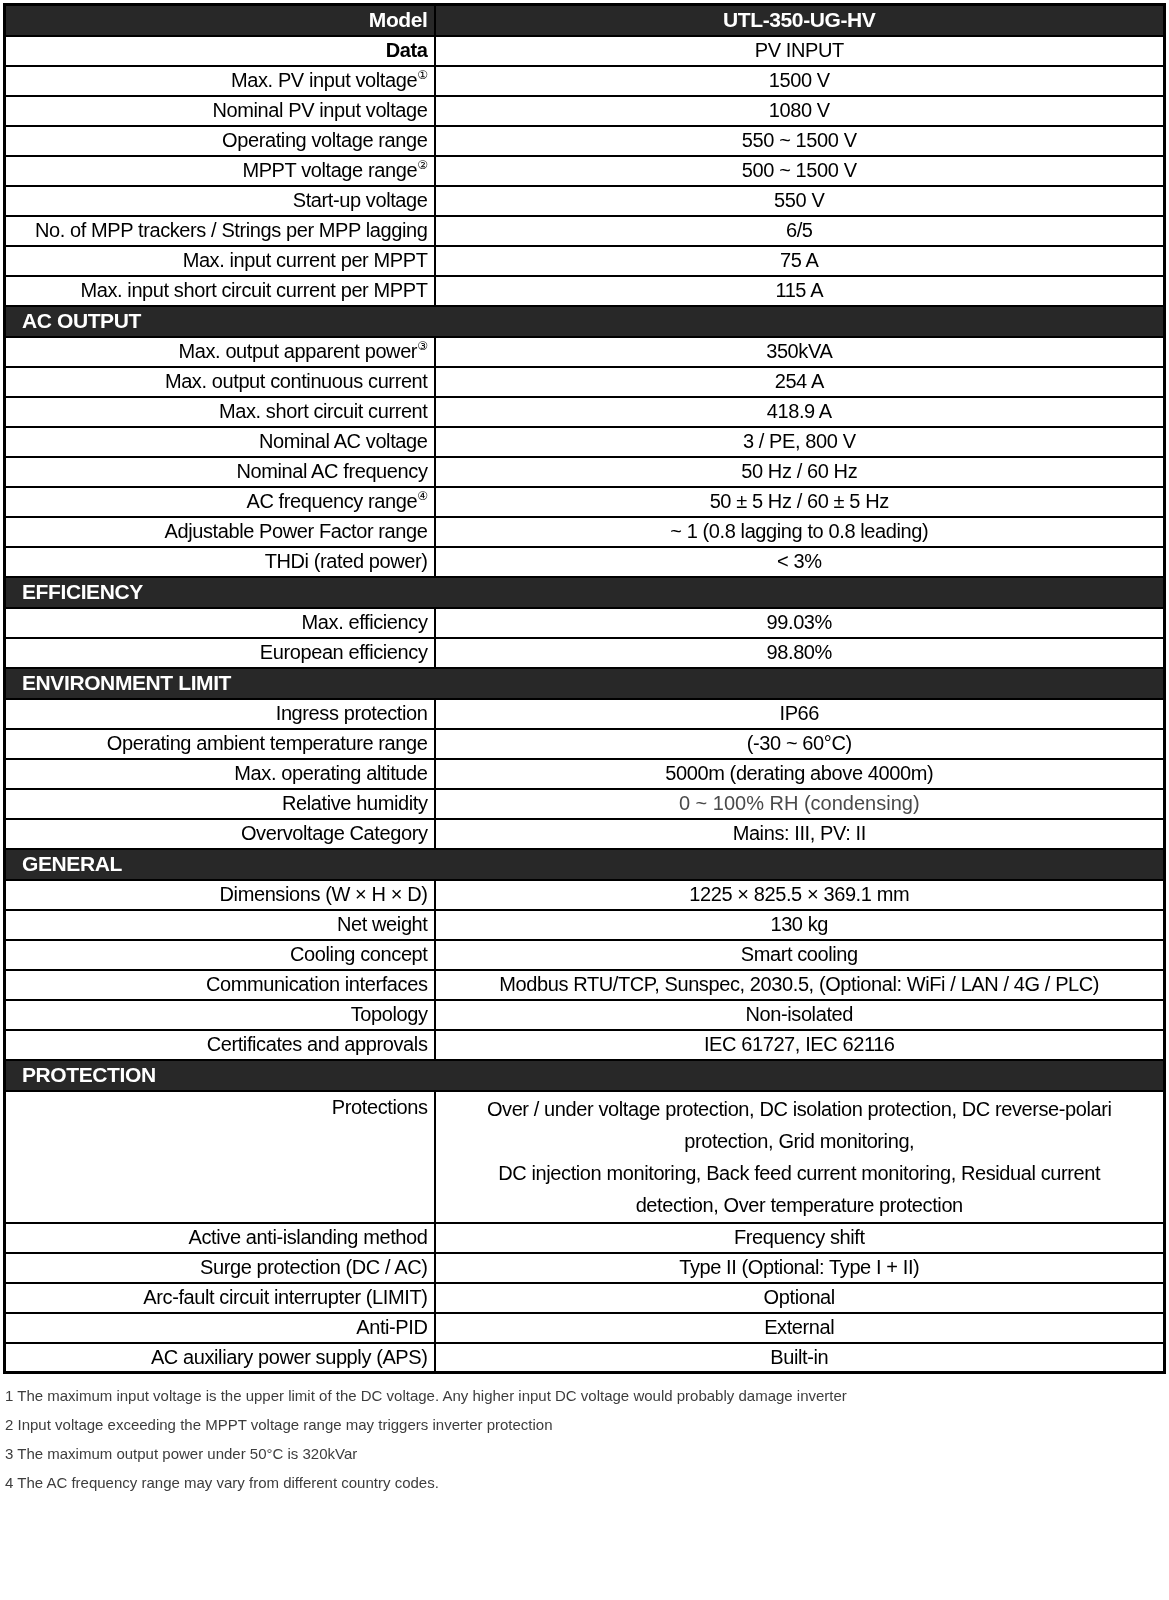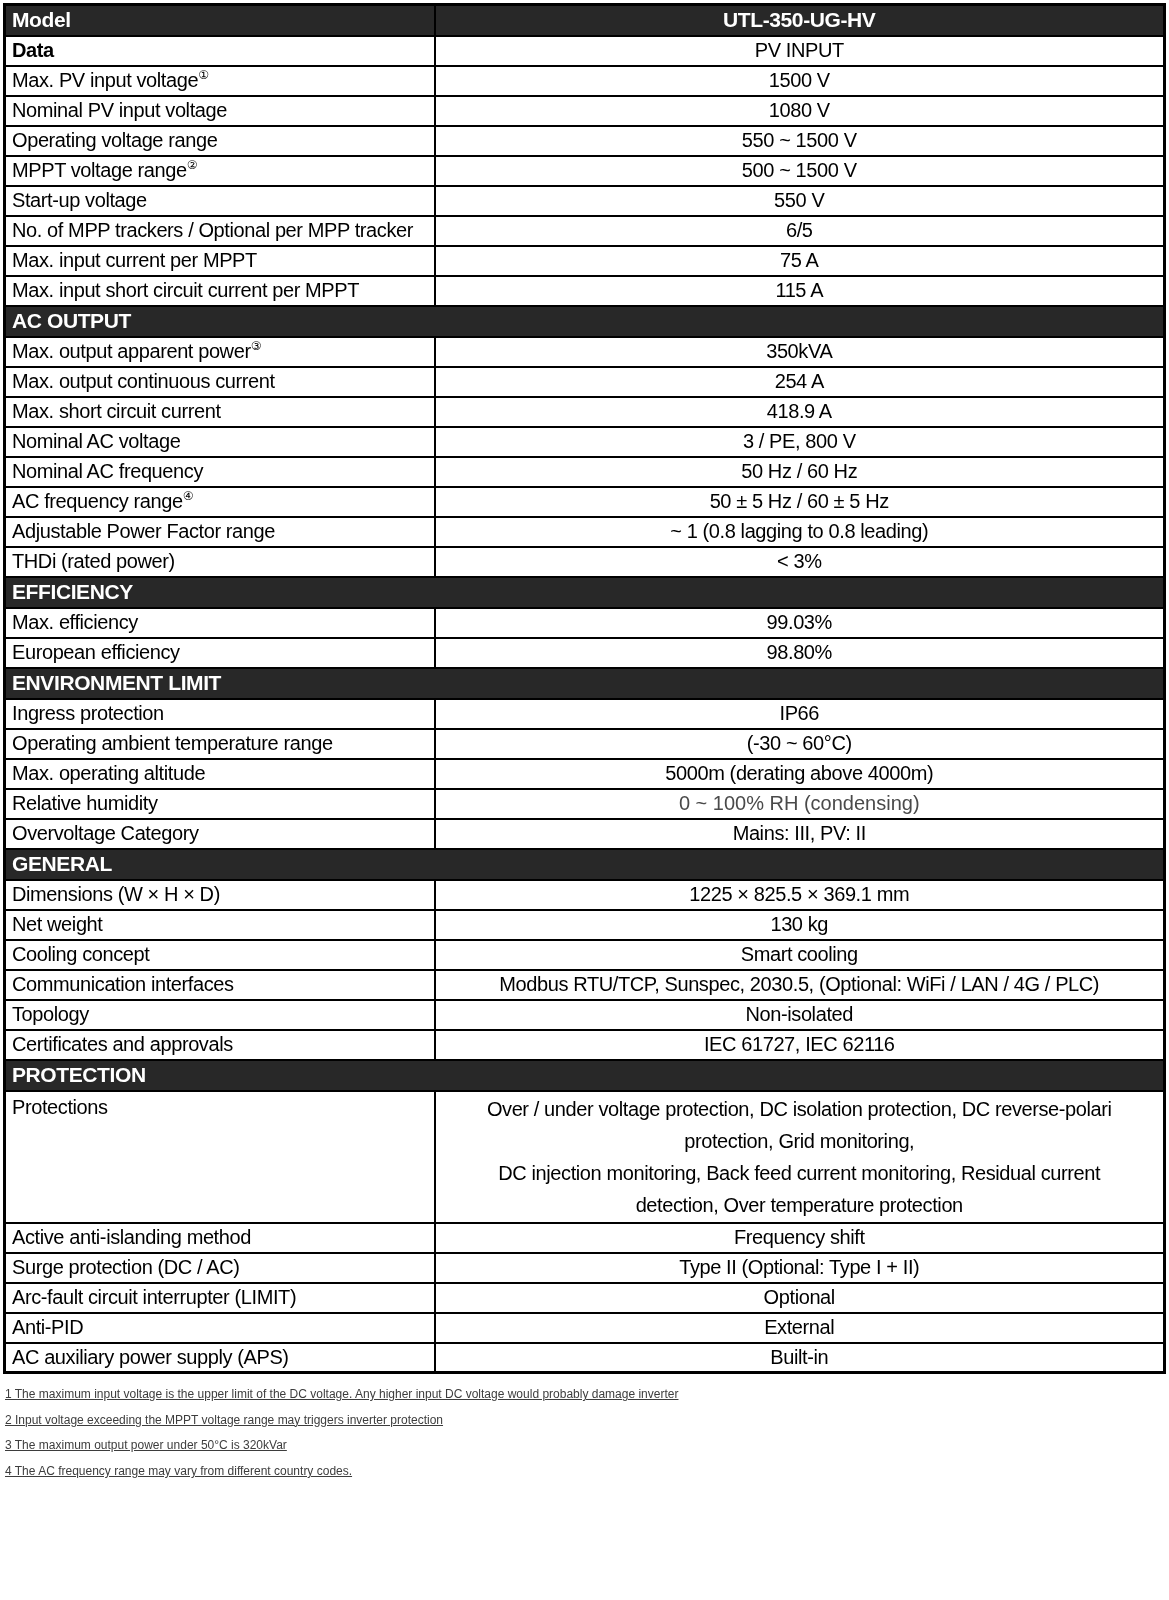--- a/index.html
+++ b/index.html
@@ -30,21 +30,21 @@
     table-layout: fixed;
     border: 3px solid var(--border);
   }
   col.c1 { width: 430px; }
 
   td {
     border: 2px solid var(--border);
     overflow: hidden;
   }
   td.lbl {
-    text-align: left;
+    text-align: right;
     padding: 1px 6px;
     font-size: 20px;
     letter-spacing: -0.4px;
     height: 30px;
   }
   td.val {
     text-align: center;
     padding: 1px 8px;
     font-size: 20px;
     letter-spacing: -0.4px;
@@ -53,21 +53,21 @@
   }
   td.lbl.bold { font-weight: bold; }
 
   tr.head td, tr.section td {
     background: var(--header-bg);
     color: var(--header-text);
     font-weight: bold;
   }
   tr.head td.lbl, tr.head td.val { font-size: 21px; height: 31px; }
   tr.section td {
-    padding: 1px 6px;
+    padding: 1px 16px;
     font-size: 21px;
     height: 31px;
     letter-spacing: -0.4px;
   }
 
   tr.tall td.lbl { vertical-align: top; padding-top: 4px; }
   tr.tall td.val { height: 126px; line-height: 32px; }
 
   td.val.alt {
     color: var(--alt-value);
@@ -76,25 +76,24 @@
 
   sup {
     font-size: 12px;
     line-height: 0;
     vertical-align: super;
   }
 
   .footnotes { padding: 14px 2px 0 2px; }
   .footnote {
     margin: 0 0 12.5px 0;
-    font-size: 12px;
+    font-size: 15px;
     line-height: 1.1;
     color: var(--footnote-text);
     letter-spacing: 0;
-    text-decoration: underline;
   }
 </style>
 </head>
 <body>
 
 <div class="sheet">
   <table class="spec-table">
     <colgroup>
       <col class="c1">
       <col class="c2">
@@ -122,21 +121,21 @@
         </tr>
         <tr>
           <td class="lbl">MPPT voltage range<sup>②</sup></td>
           <td class="val">500 ~ 1500 V</td>
         </tr>
         <tr>
           <td class="lbl">Start-up voltage</td>
           <td class="val">550 V</td>
         </tr>
         <tr>
-          <td class="lbl">No. of MPP trackers / Optional per MPP tracker</td>
+          <td class="lbl">No. of MPP trackers / Strings per MPP lagging</td>
           <td class="val">6/5</td>
         </tr>
         <tr>
           <td class="lbl">Max. input current per MPPT</td>
           <td class="val">75 A</td>
         </tr>
         <tr>
           <td class="lbl">Max. input short circuit current per MPPT</td>
           <td class="val">115 A</td>
         </tr>

